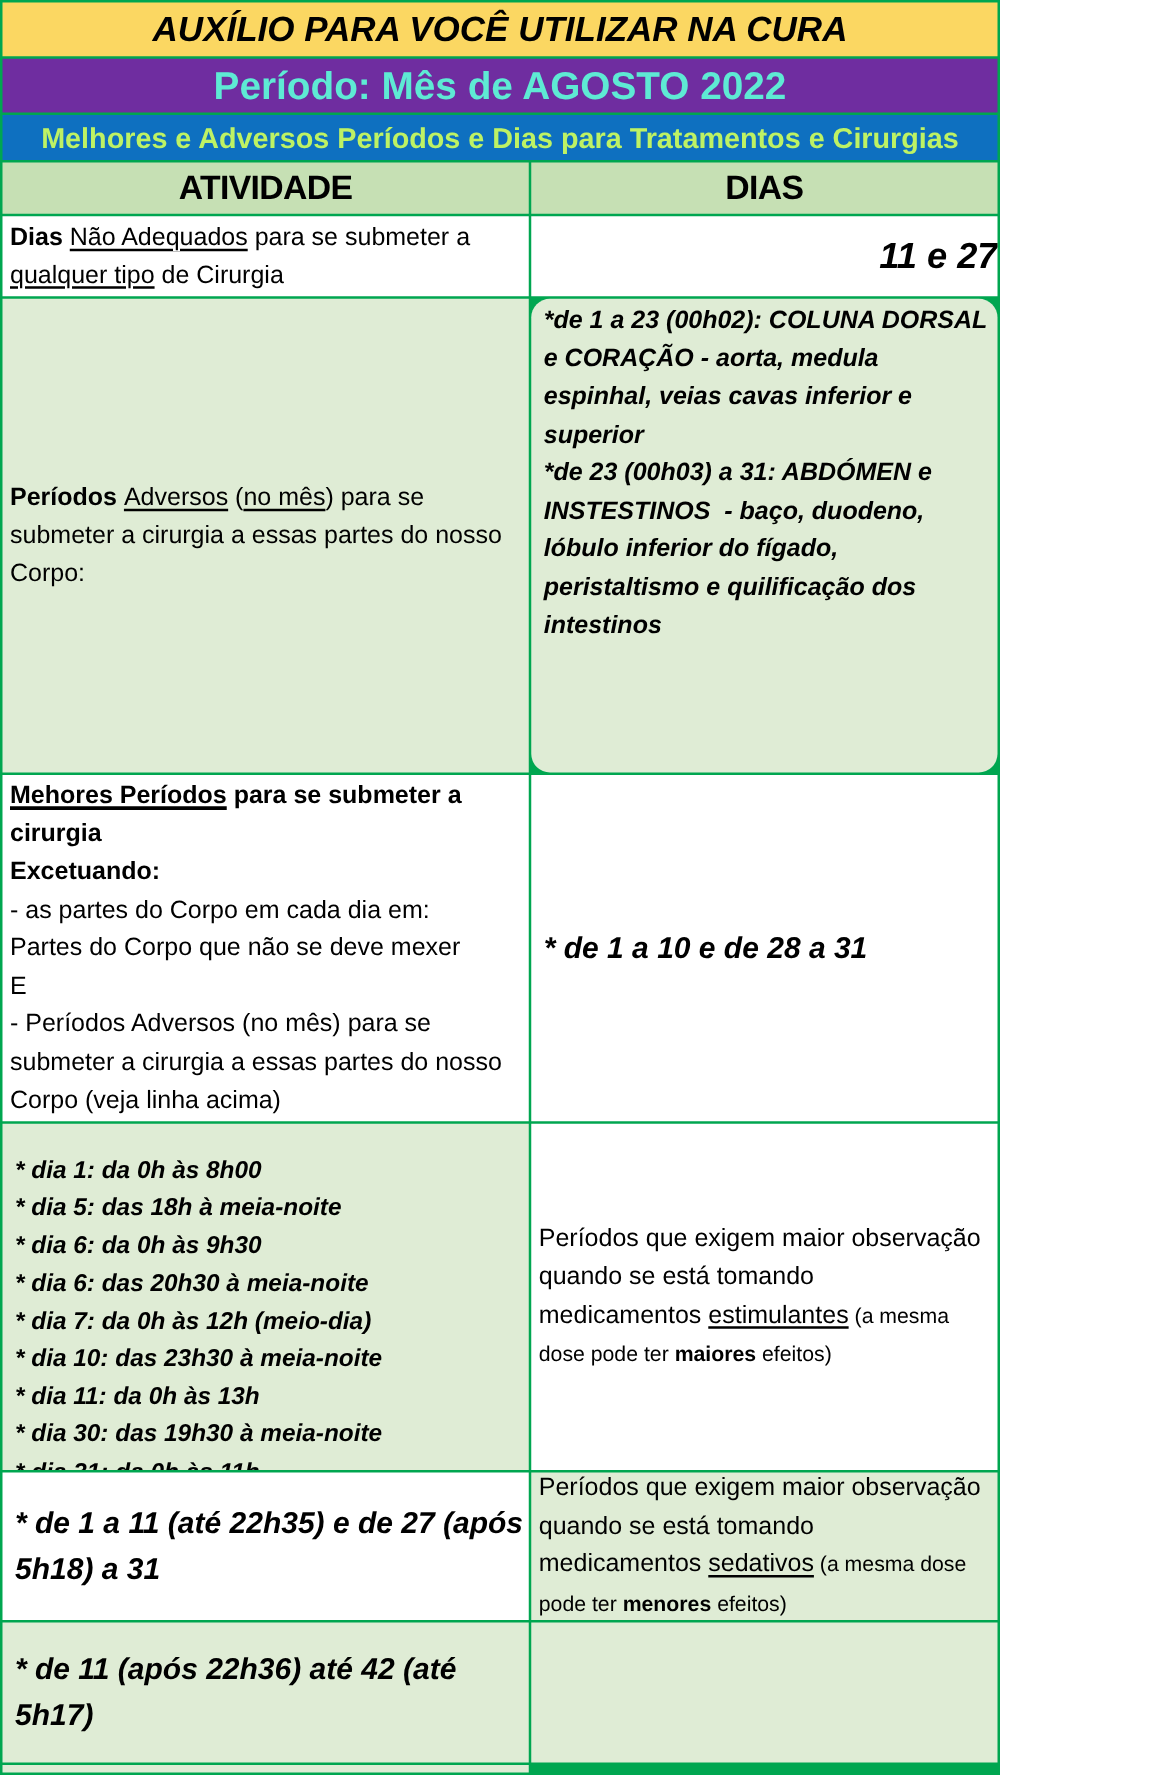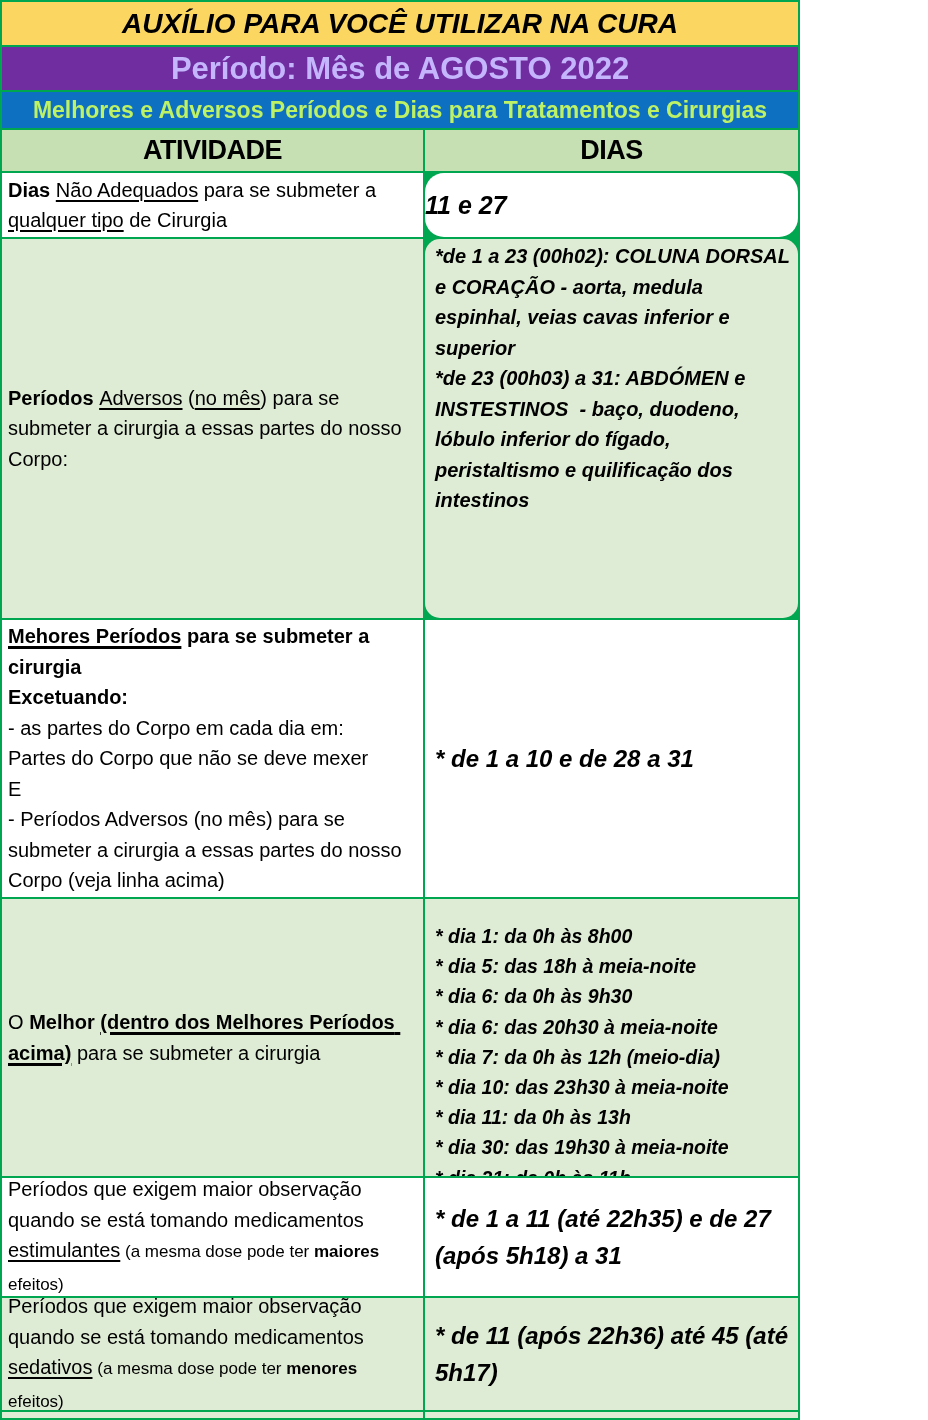--- a/index.html
+++ b/index.html
@@ -19,33 +19,33 @@
     grid-template-columns:421px 1fr;
     grid-template-rows:43px 43px 36px 41px 64px 379px 277px 277px 118px 112px 6px;
     gap:2px;
     background:var(--border);
     padding:2px;
   }
   .cell{display:flex;align-items:center;overflow:hidden;}
   .span2{grid-column:1 / -1;}
   .banner{justify-content:center;text-align:center;}
   .banner-yellow{background:var(--yellow);font-weight:bold;font-style:italic;font-size:28px;letter-spacing:0px;}
-  .banner-purple{background:var(--purple);color:#c4b5fd;font-weight:bold;font-size:31px;}
+  .banner-purple{background:var(--purple);color:#5eead4;font-weight:bold;font-size:31px;}
   .banner-blue{background:var(--blue);color:#bef264;font-weight:bold;font-size:23px;}
   .colhead{background:var(--header_bg);justify-content:center;font-weight:bold;font-size:27px;letter-spacing:-0.5px;}
   .bg-w{background:#ffffff;}
   .bg-g{background:var(--row_green);}
   .cell-l{padding:2px 12px 2px 6px;}
   .rich{white-space:pre-wrap;font-size:20px;line-height:30.5px;width:100%;}
   .rich .b{font-weight:bold;}
   .rich .u{text-decoration:underline;text-decoration-thickness:2px;text-underline-offset:3px;}
   .rich .b.u{text-decoration-thickness:3px;}
   .rich .sm{font-size:17px;}
   .days{font-weight:bold;font-style:italic;}
-  .days-center{justify-content:flex-start;font-size:25px;border-radius:19px;}
+  .days-center{justify-content:flex-end;font-size:29px;}
   .days-mid{padding-left:10px;font-size:24px;line-height:37px;}
   .days-big{align-items:flex-start;padding:2px 6px 0 10px;font-size:26px;line-height:37.5px;border-radius:15px;}
   .days-list{display:block;padding:22px 4px 0 10px;font-size:19.5px;line-height:30.2px;}
   .strip{background:var(--row_green);}
 </style>
 </head>
 <body>
 
 <div class="sheet">
 
@@ -88,23 +88,20 @@
 </span><span class="b">Excetuando:
 </span><span>- as partes do Corpo em cada dia em:
 Partes do Corpo que não se deve mexer
 E
 - Períodos Adversos (no mês) para se submeter a cirurgia a essas partes do nosso Corpo (veja linha acima)</span></div>
   </div>
   <div class="cell bg-w days days-mid">
     <span>* de 1 a 10 e de 28 a 31</span>
   </div>
 
-  <div class="cell cell-l bg-g">
-    <div class="rich"><span>O </span><span class="b">Melhor </span><span class="b u">(dentro dos Melhores Períodos acima)</span><span> para se submeter a cirurgia</span></div>
-  </div>
   <div class="cell bg-g days days-list">
       <div>* dia 1: da 0h às 8h00</div>
       <div>* dia 5: das 18h à meia-noite</div>
       <div>* dia 6: da 0h às 9h30</div>
       <div>* dia 6: das 20h30 à meia-noite</div>
       <div>* dia 7: da 0h às 12h (meio-dia)</div>
       <div>* dia 10: das 23h30 à meia-noite</div>
       <div>* dia 11: da 0h às 13h</div>
       <div>* dia 30: das 19h30 à meia-noite</div>
       <div>* dia 31: da 0h às 11h</div>
@@ -114,19 +111,19 @@
     <div class="rich"><span>Períodos que exigem maior observação quando se está tomando medicamentos </span><span class="u">estimulantes</span><span class="sm"> </span><span class="sm">(a mesma dose pode ter </span><span class="b sm">maiores</span><span class="sm"> efeitos)</span></div>
   </div>
   <div class="cell bg-w days days-mid">
     <span>* de 1 a 11 (até 22h35) e de 27 (após 5h18) a 31</span>
   </div>
 
   <div class="cell cell-l bg-g">
     <div class="rich"><span>Períodos que exigem maior observação quando se está tomando medicamentos </span><span class="u">sedativos</span><span class="sm"> </span><span class="sm">(a mesma dose pode ter </span><span class="b sm">menores</span><span class="sm"> efeitos)</span></div>
   </div>
   <div class="cell bg-g days days-mid">
-    <span>* de 11 (após 22h36) até 45 (até 5h17)</span>
+    <span>* de 11 (após 22h36) até 42 (até 5h17)</span>
   </div>
 
   <div class="cell strip"></div>
   <div class="cell strip"></div>
 
 </div>
 
 </body></html>

